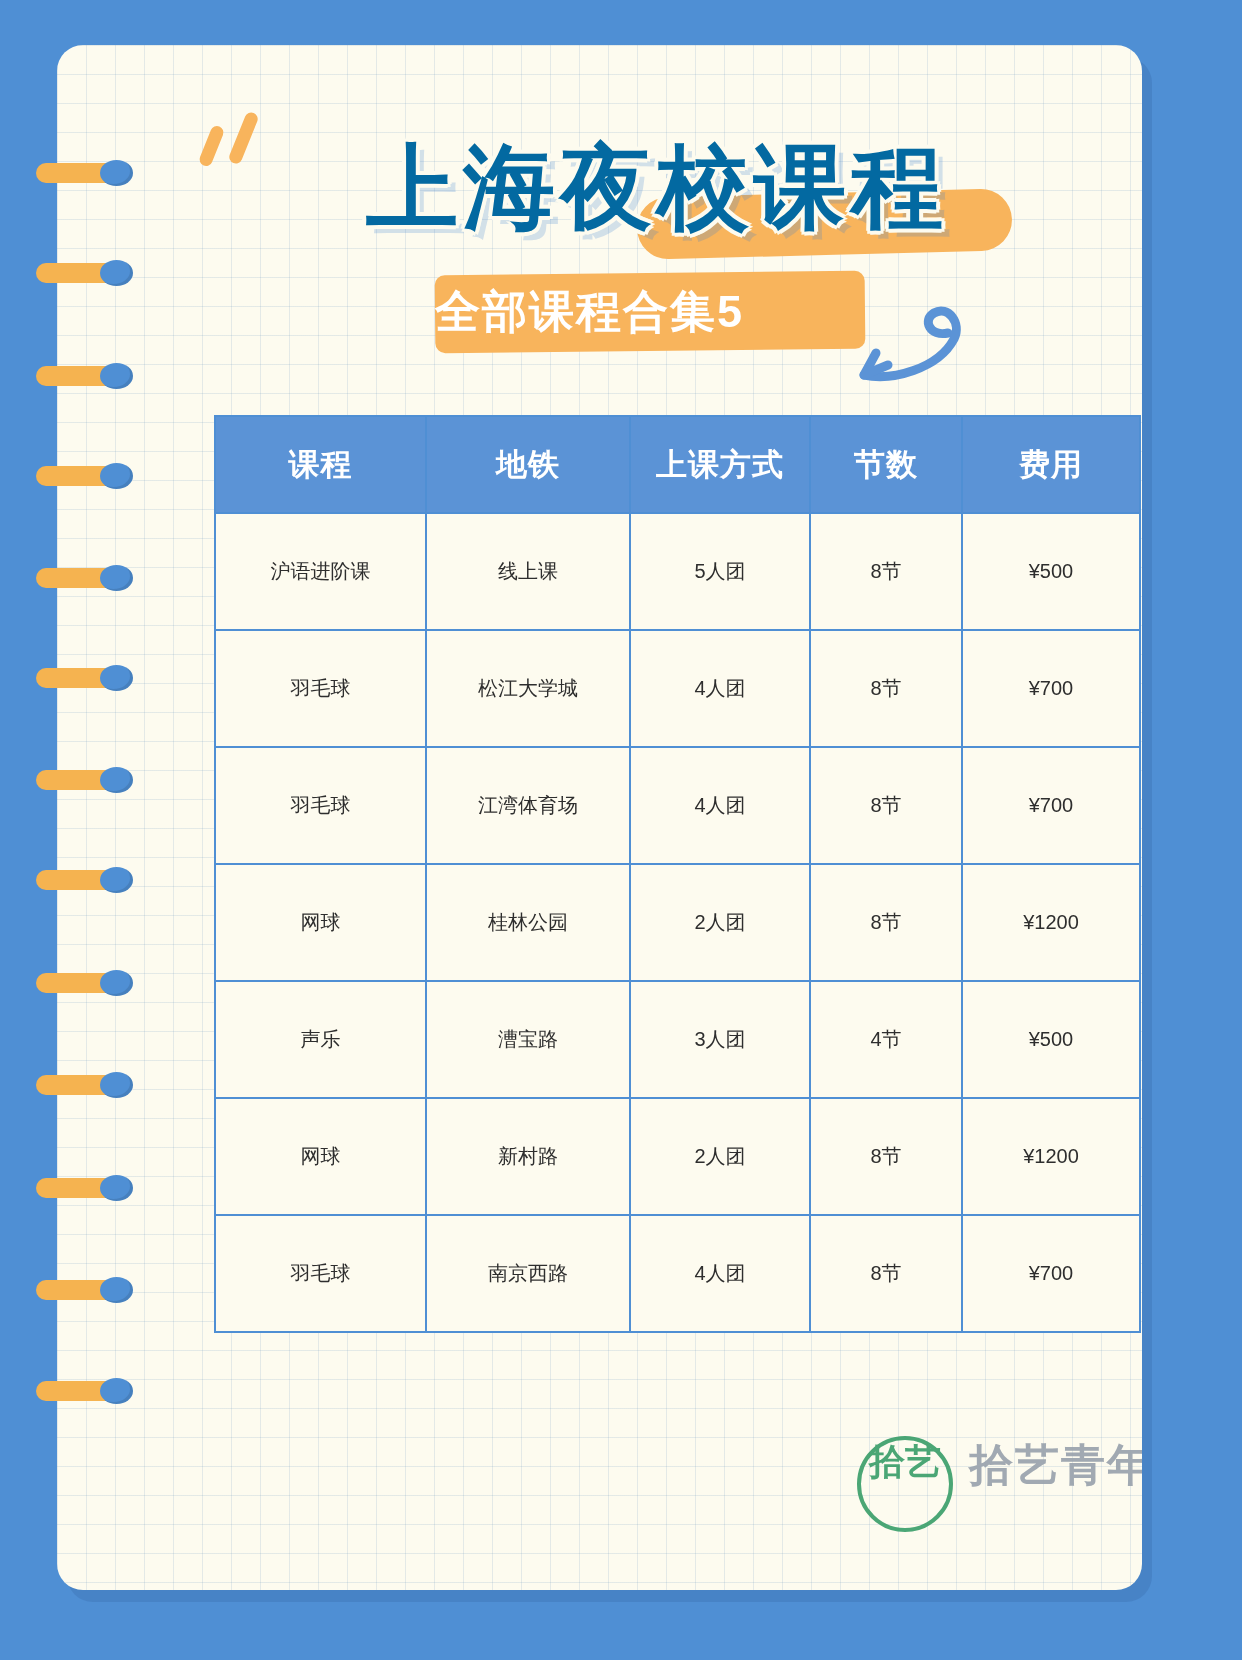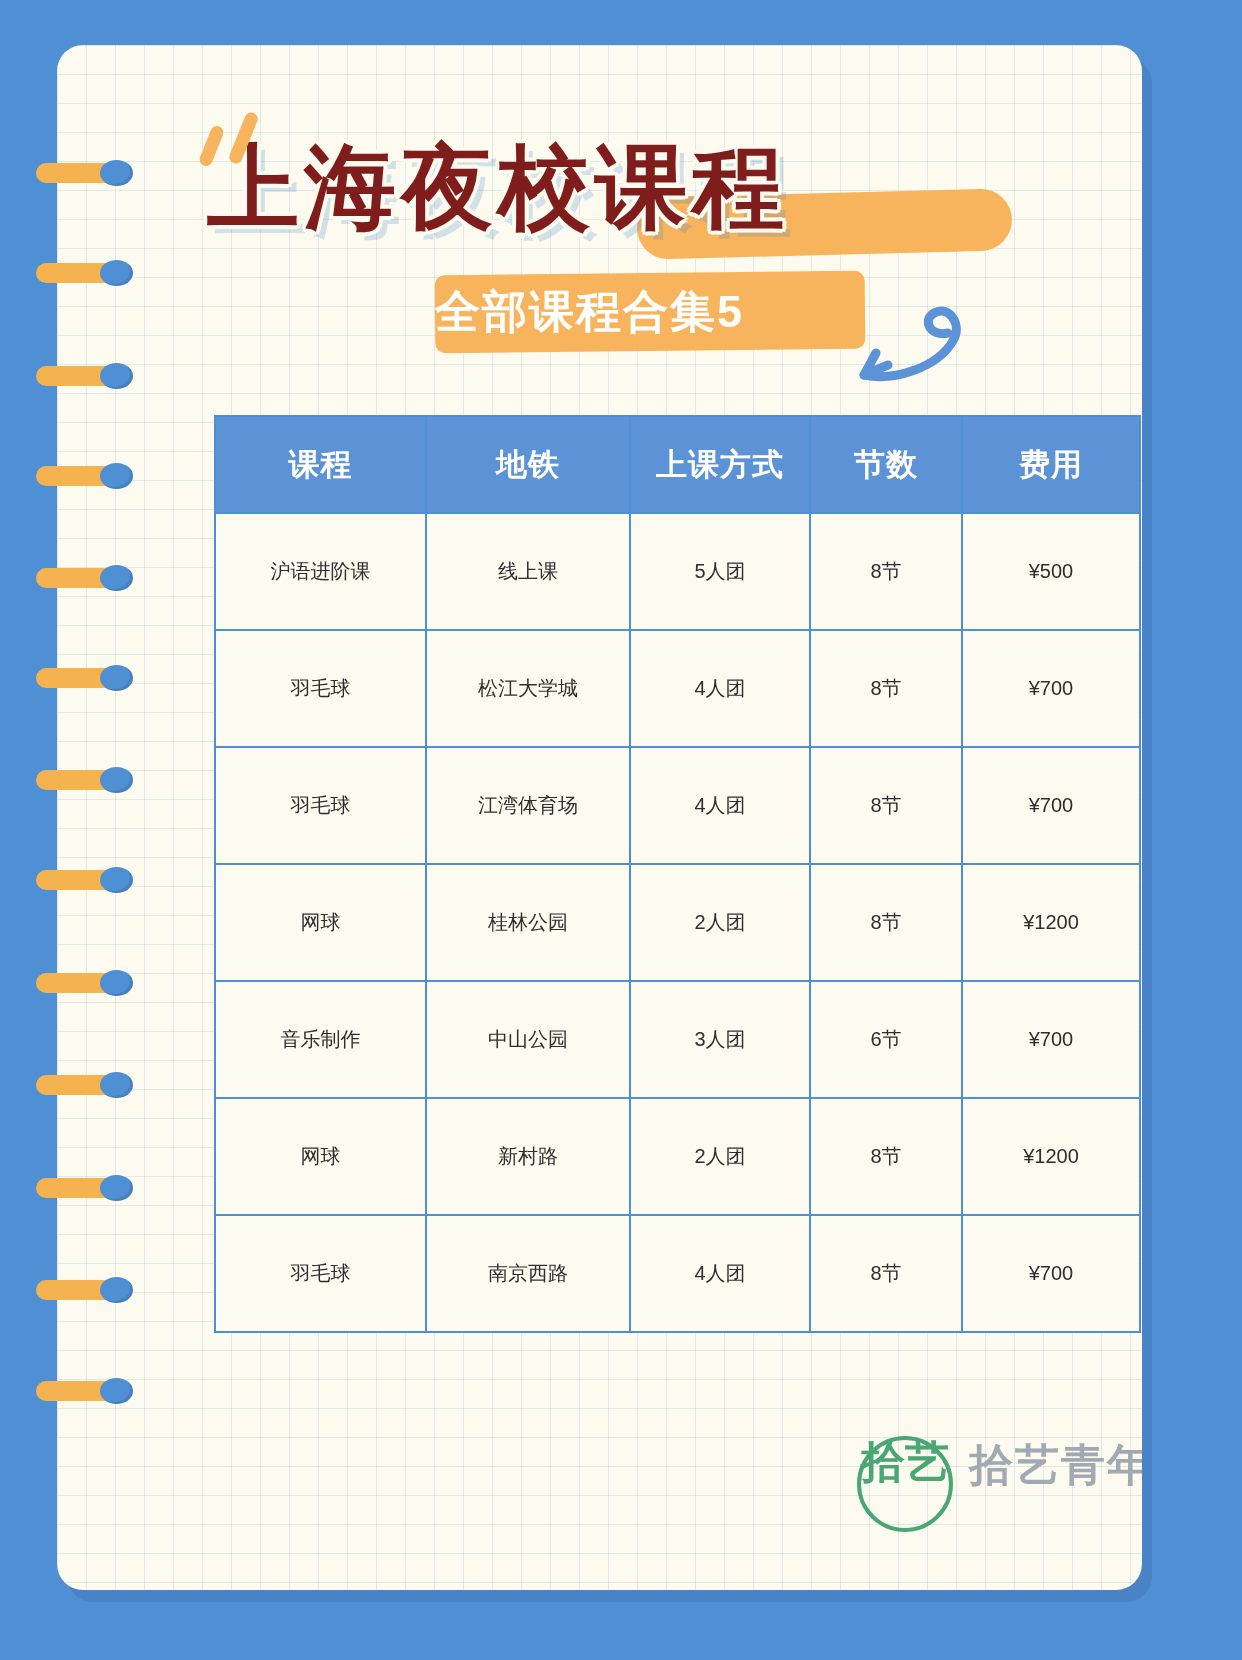--- a/index.html
+++ b/index.html
@@ -91,25 +91,25 @@
     height: 62px;
     background: #f8b45c;
     border-radius: 32px;
     transform: rotate(-1.5deg);
   }
   .title {
     position: absolute;
     left: 0;
     top: 26px;
     width: 900px;
-    text-align: left;
+    text-align: center;
     font-size: 92px;
     line-height: 1.05;
     font-weight: bold;
-    color: #7f1d1d;
+    color: #0369a1;
     letter-spacing: 5px;
     text-shadow:
       4px 0 0 #fdfbef, -4px 0 0 #fdfbef, 0 4px 0 #fdfbef, 0 -4px 0 #fdfbef,
       3px 3px 0 #fdfbef, -3px 3px 0 #fdfbef, 3px -3px 0 #fdfbef, -3px -3px 0 #fdfbef,
       8px 8px 0 rgba(59,127,208,0.22);
   }
   .subtitle-band {
     position: absolute;
     left: 228px;
     top: 160px;
@@ -222,21 +222,21 @@
     border-radius: 50%;
     box-sizing: border-box;
     color: #3c9f6b;
     font-size: 40px;
     font-weight: bold;
     line-height: 44px;
     text-align: center;
     padding-top: 2px;
     letter-spacing: 0;
   }
-  .wm-logo span { display: block; font-size: 44px; line-height: 40px; }
+  .wm-logo span { display: block; font-size: 36px; line-height: 40px; }
   .wm-name {
     position: absolute;
     left: 112px;
     top: 6px;
     font-size: 44px;
     font-weight: bold;
     color: #9aa3ad;
     letter-spacing: 2px;
   }
   .wm-sub {
@@ -313,25 +313,25 @@
           <td>¥700</td>
         </tr>
         <tr>
           <td>网球</td>
           <td>桂林公园</td>
           <td>2人团</td>
           <td>8节</td>
           <td>¥1200</td>
         </tr>
         <tr>
-          <td>音乐制作</td>
-          <td>中山公园</td>
+          <td>声乐</td>
+          <td>漕宝路</td>
           <td>3人团</td>
-          <td>6节</td>
-          <td>¥700</td>
+          <td>4节</td>
+          <td>¥500</td>
         </tr>
         <tr>
           <td>网球</td>
           <td>新村路</td>
           <td>2人团</td>
           <td>8节</td>
           <td>¥1200</td>
         </tr>
         <tr>
           <td>羽毛球</td>

